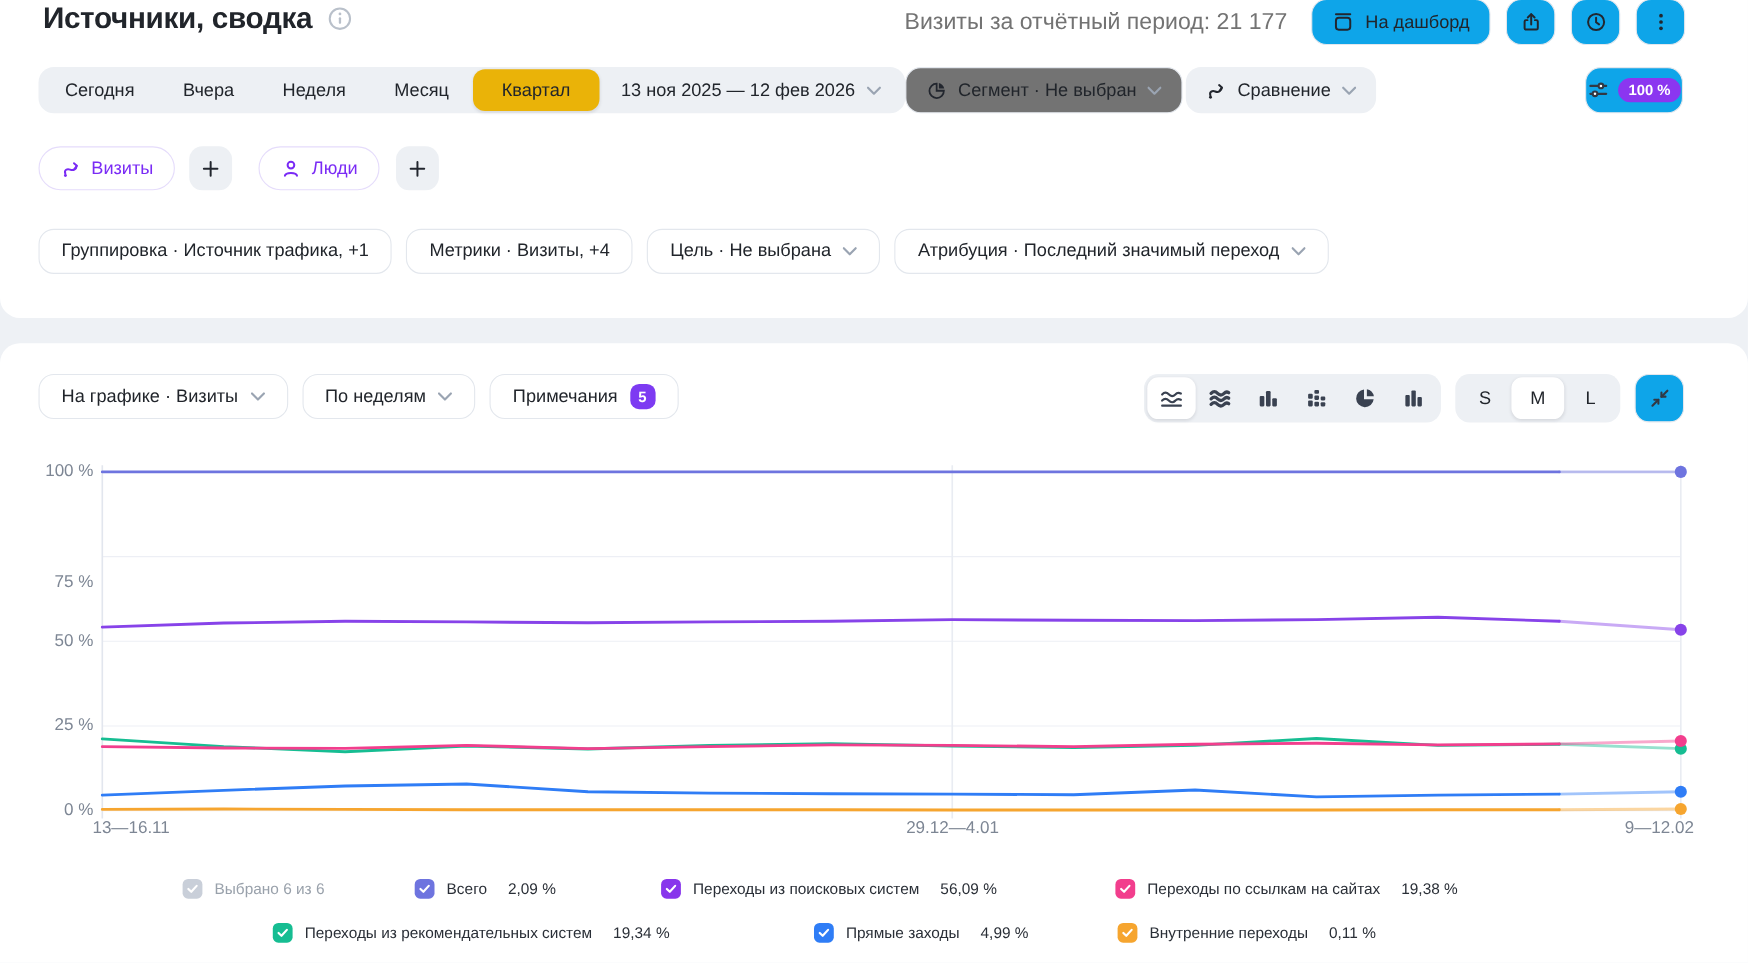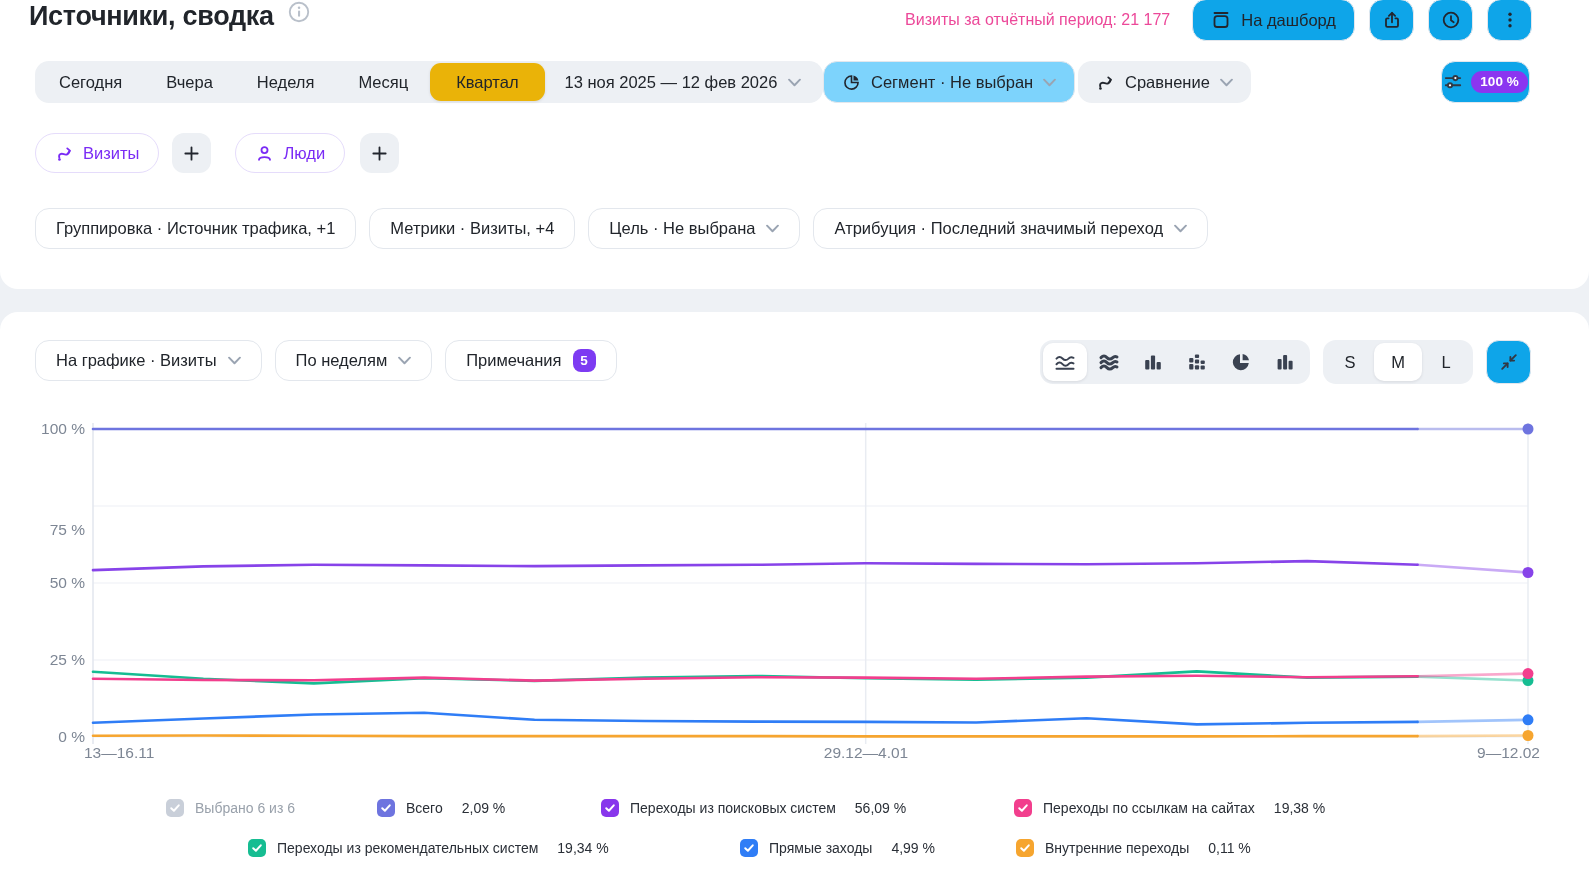--- a/index.html
+++ b/index.html
@@ -3,35 +3,35 @@
 <meta charset="utf-8">
 <style>
   *{box-sizing:border-box}
   html,body{margin:0;padding:0}
   body{width:1589px;height:875px;background:#eef1f5;font-family:"Liberation Sans",sans-serif;overflow:hidden;color:#22262e}
   .page{position:relative;width:1589px;height:875px}
   .top-section{position:absolute;left:0;top:0;width:100%;height:289px;background:#fff;border-radius:0 0 18px 18px}
   .chart-card{position:absolute;left:0;top:312px;width:100%;height:563px;background:#fff;border-radius:18px 18px 0 0}
 
   
-  .hdr-left{position:absolute;left:29px;top:1px;display:flex;align-items:flex-start;gap:14px}
+  .hdr-left{position:absolute;left:39px;top:1px;display:flex;align-items:center;gap:14px}
   .hdr-left h1{margin:0;font-size:27px;font-weight:700;color:#21252b;letter-spacing:-.3px}
   .hdr-right{position:absolute;right:57px;top:-2px;height:44px;display:flex;align-items:center;gap:14px}
-  .visits-note{color:#ec4899;font-size:16px;margin-right:8px;white-space:nowrap}
+  .visits-note{color:#737373;font-size:21px;margin-right:8px;white-space:nowrap}
   .btn-white{background:#0ea5e9;border:1px solid #e3e7ed;border-radius:14px;height:42px;display:flex;align-items:center;justify-content:center;cursor:pointer}
   .icon-btn{width:45px}
   .dash-btn{padding:0 18px;gap:10px;font-size:16.5px;color:#21252b;white-space:nowrap}
 
   
   .period-bar{position:absolute;left:35px;top:61px;height:42px;background:#edf0f4;border-radius:14px;display:flex;align-items:center;padding:0 2px}
   .tab{padding:4px 22px;font-size:16.5px;color:#21252b;height:42px;display:flex;align-items:center;cursor:pointer;white-space:nowrap}
   .tab.selected{background:#eab308;border-radius:11px;height:38px;box-shadow:0 1px 3px rgba(16,24,40,.10);padding:12px 26px}
   .date-range{display:flex;align-items:center;gap:11px;padding:0 20px;font-size:16.5px;color:#21252b;cursor:pointer;white-space:nowrap}
   .pill{height:42px;display:flex;align-items:center;gap:10px;font-size:16.5px;color:#21252b;border-radius:14px;padding:0 18px;cursor:pointer;white-space:nowrap}
-  .pill.outline{background:#7dd3fc;border:1px solid #e3e7ed}
+  .pill.outline{background:#737373;border:1px solid #e3e7ed}
   .pill.gray{background:#edf0f4}
   .segment-pill{position:absolute;left:823px;top:61px}
   .compare-pill{position:absolute;left:1078px;top:61px}
   .sampling-btn{position:absolute;right:59px;top:61px;width:89px;gap:8px}
   .sampling-badge{background:#8b36f0;color:#fff;font-size:13.5px;font-weight:700;border-radius:11px;padding:3px 9px;line-height:1.2;white-space:nowrap}
 
   
   .metric-row{position:absolute;left:35px;top:133px;display:flex;align-items:center}
   .metric-pill{height:40px;border:1.5px solid #e5dcfb;border-radius:20px;background:#fff;display:flex;align-items:center;gap:9px;padding:0 19px;color:#7a2bf5;font-size:16.5px;cursor:pointer}
   .plus-btn{width:39px;height:40px;border-radius:12px;background:#edf0f4;display:flex;align-items:center;justify-content:center;cursor:pointer}

